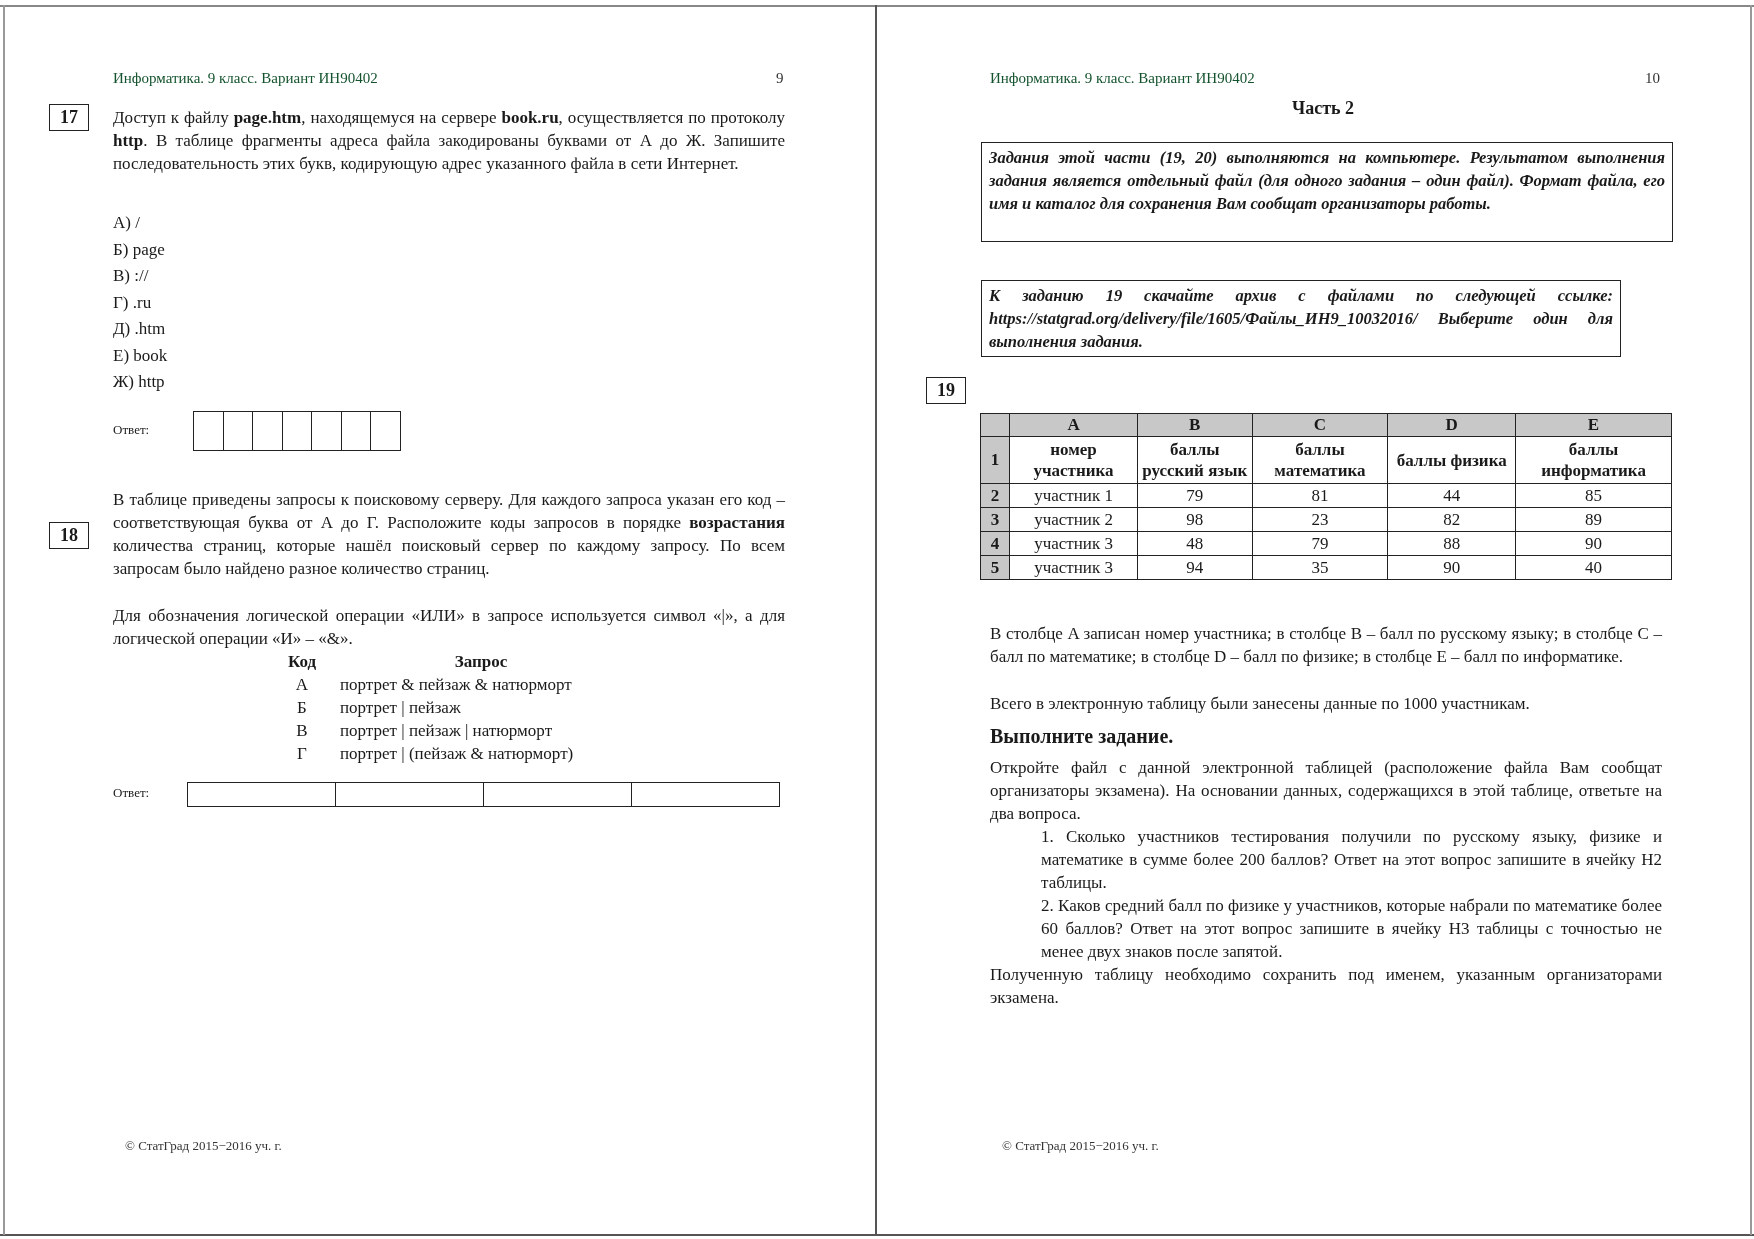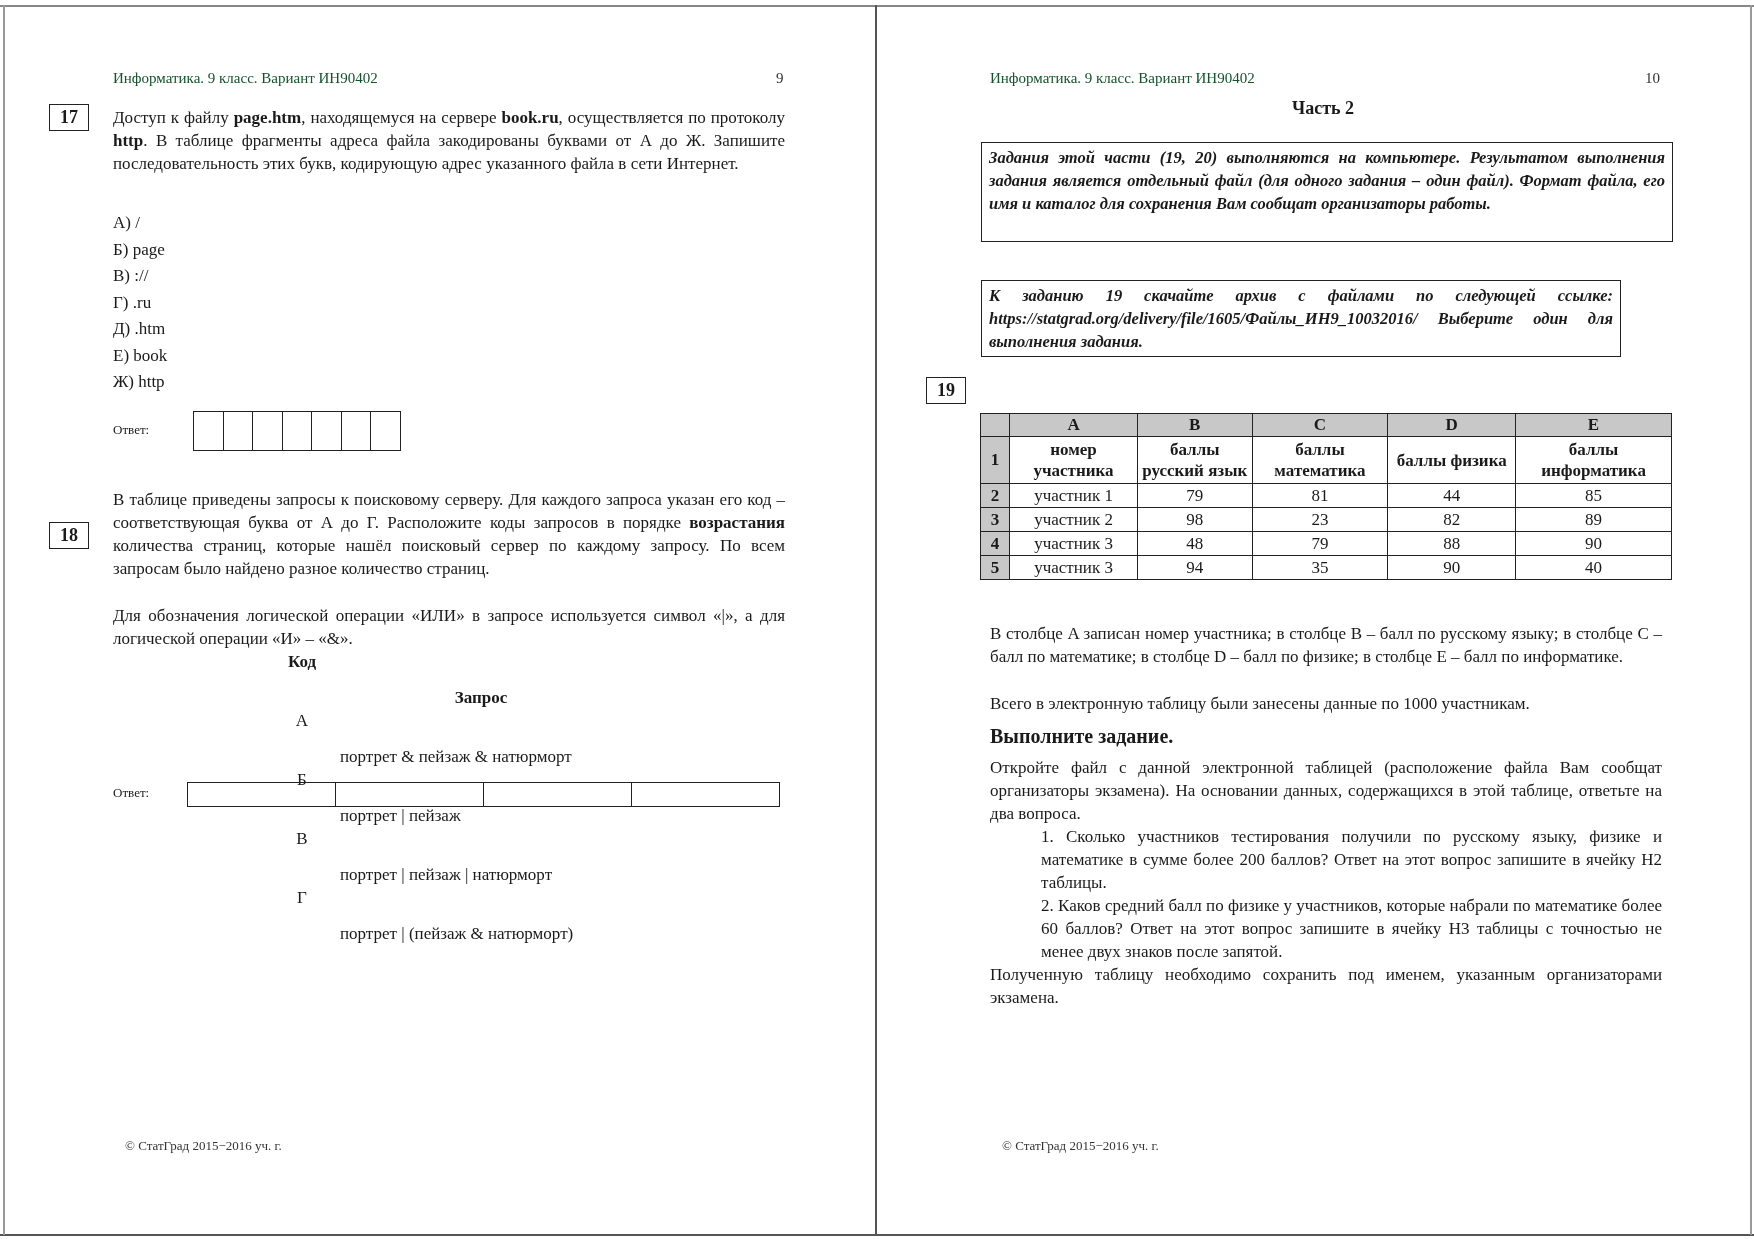--- a/index.html
+++ b/index.html
@@ -33,21 +33,21 @@
 
     .answer-label { position: absolute; font-size: 13px; }
     .answer-grid { position: absolute; display: flex; border: 1.2px solid #222; }
     .answer-cell { border-right: 1.2px solid #222; }
     .answer-cell:last-child { border-right: none; }
 
     .query-table { position: absolute; font-size: 17px; line-height: 23px; }
     .query-table .qhead { font-weight: bold; display: flex; gap: 16px; }
     .query-table .qrow { display: flex; }
     .qcode { width: 60px; text-align: center; }
-    .qtext { padding-left: 8px; margin-top: 36px; }
+    .qtext { padding-left: 8px; }
 
     .footer { position: absolute; top: 1138px; font-size: 13px; color: #333; }
 
     .section-title { position: absolute; font-weight: bold; font-size: 18px; }
     .notice-box {
       position: absolute; border: 1.5px solid #222; padding: 3px 7px;
       font-style: italic; font-weight: bold; font-size: 16.5px; line-height: 23px; text-align: justify;
       box-sizing: border-box;
     }
 

